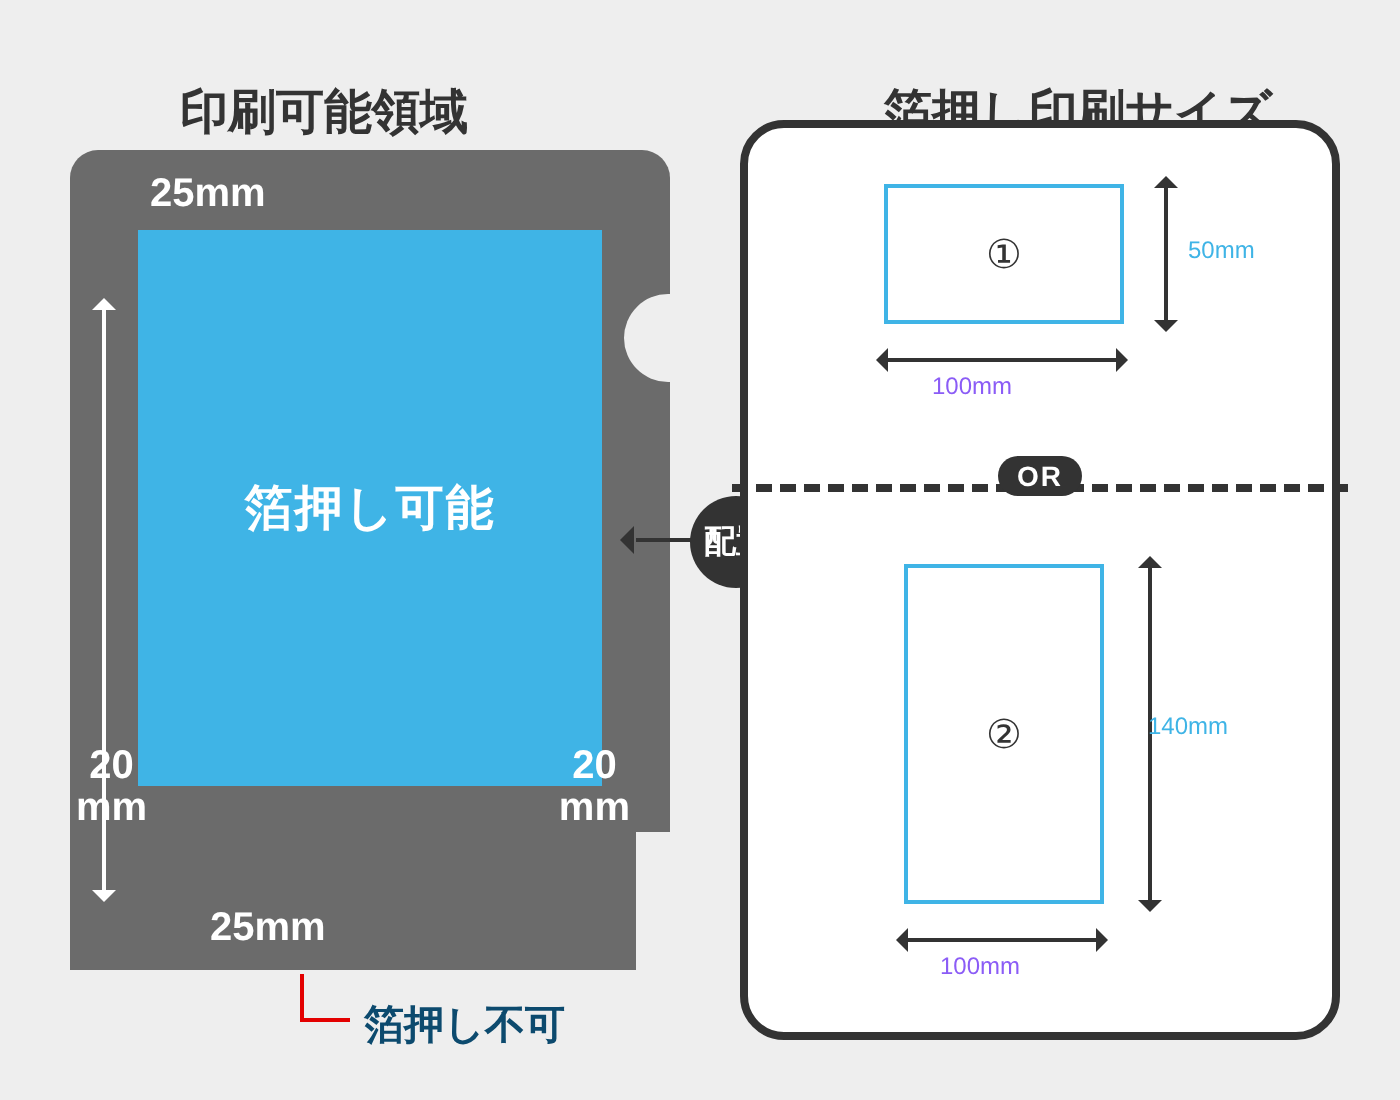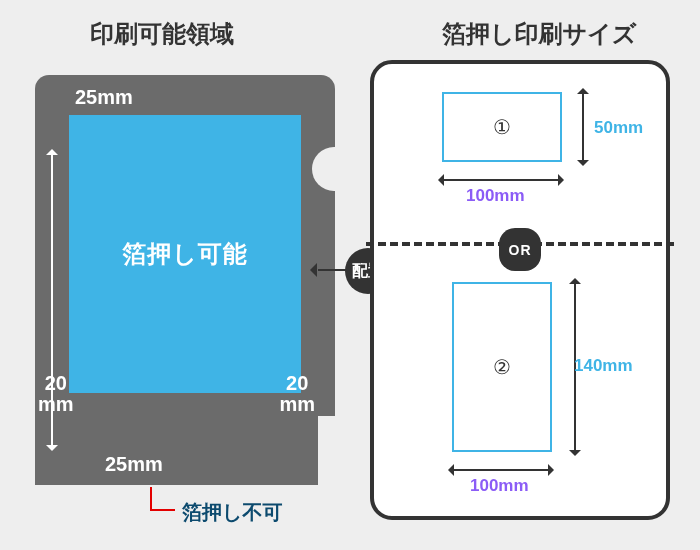--- a/index.html
+++ b/index.html
@@ -9,20 +9,21 @@
     background: #eeeeee;
     font-family: "Hiragino Sans", "Meiryo", sans-serif;
     position: relative;
     overflow: hidden;
   }
   .title {
     position: absolute;
     font-size: 24px;
     font-weight: 600;
     color: #333;
+    margin-top: 22px;
   }
   .title-left { left: 90px; top: 18px; }
   .title-right { left: 442px; top: 18px; }
 
   
   .folder {
     position: absolute;
     left: 35px;
     top: 75px;
     width: 300px;
@@ -139,21 +140,21 @@
     top: 178px;
     height: 0;
     border-top: 4px dashed #333;
   }
   .or-badge {
     position: absolute;
     left: 50%;
     top: 164px;
     transform: translateX(-50%);
     width: 42px;
-    height: 43px;
+    height: 20px;
     border-radius: 16px;
     background: #333;
     color: #fff;
     font-weight: 800;
     font-size: 14px;
     display: flex;
     align-items: center;
     justify-content: center;
     letter-spacing: 1px;
   }
@@ -164,21 +165,21 @@
     display: flex;
     align-items: center;
     justify-content: center;
     font-size: 20px;
     color: #333;
     font-weight: 500;
   }
   .box1 { left: 68px; top: 28px; width: 120px; height: 70px; }
   .box2 { left: 78px; top: 218px; width: 100px; height: 170px; }
 
-  .dim-h, .dim-v { position: absolute; font-size: 17px; font-weight: 700; }
+  .dim-h, .dim-v { position: absolute; font-size: 12px; font-weight: 400; }
   .dim-h { color: #8b5cf6; }
   .dim-v { color: #3fb4e6; }
 
   .arrow-h {
     position: absolute;
     height: 2px;
     background: #333;
   }
   .arrow-h::before, .arrow-h::after {
     content: "";

